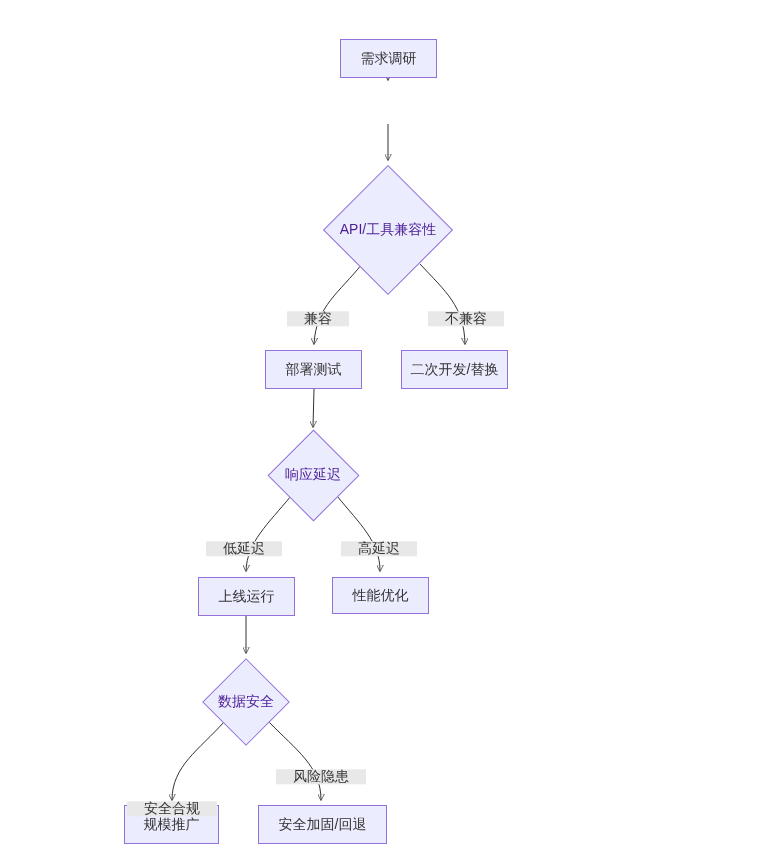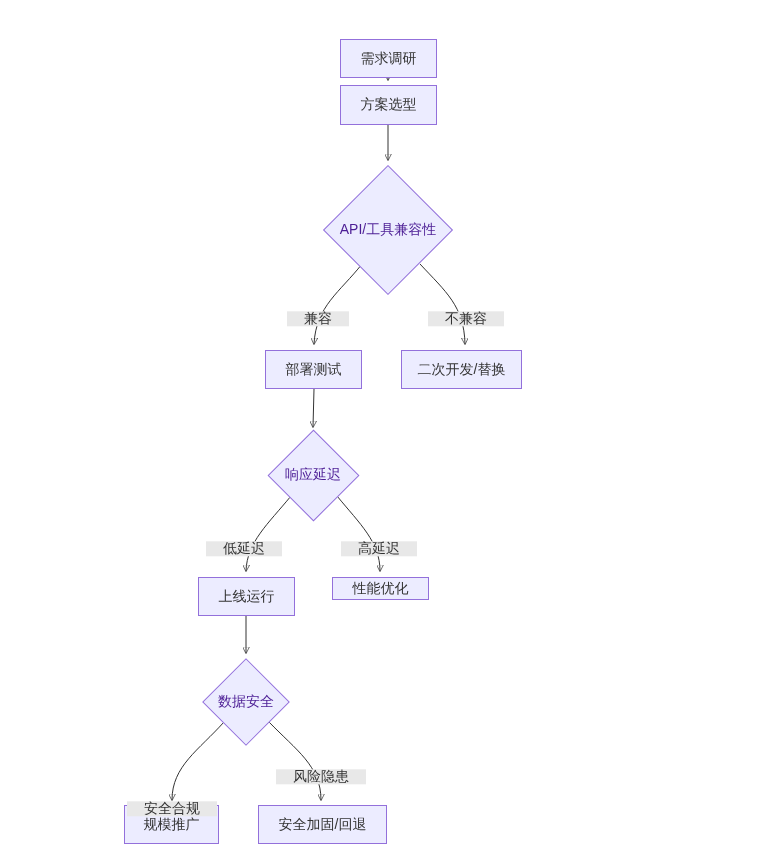--- a/index.html
+++ b/index.html
@@ -84,37 +84,34 @@
     <path d="M337,496 C360,524 380,542 380,571" marker-end="url(#arrow)"></path>
     <path d="M246,616 L246,653" marker-end="url(#arrow)"></path>
     <path d="M224,722 C199,750 172,766 172,800" marker-end="url(#arrow)"></path>
     <path d="M269,722 C296,750 321,766 321,800" marker-end="url(#arrow)"></path>
   </svg>
 
   <div class="node-rect" style="left:340px; top:7px; width:97px; height:39px;margin-top:32px;">
     <span>需求调研</span>
   </div>
 
-  <div class="node-rect" style="left:340px; top:85px; width:97px; height:40px;">
-    <span>方案选型</span>
-  </div>
 
   <div class="node-rect" style="left:265px; top:350px; width:97px; height:39px;">
     <span>部署测试</span>
   </div>
 
-  <div class="node-rect" style="left:401px; top:350px; width:121px; height:39px;">
+  <div class="node-rect" style="left:401px; top:350px; width:107px; height:39px;">
     <span>二次开发/替换</span>
   </div>
 
   <div class="node-rect" style="left:198px; top:577px; width:97px; height:39px;">
     <span>上线运行</span>
   </div>
 
-  <div class="node-rect" style="left:332px; top:577px; width:97px; height:23px;">
+  <div class="node-rect" style="left:332px; top:577px; width:97px; height:37px;">
     <span>性能优化</span>
   </div>
 
   <div class="node-rect" style="left:124px; top:805px; width:95px; height:39px;">
     <span>规模推广</span>
   </div>
 
   <div class="node-rect" style="left:258px; top:805px; width:129px; height:39px;">
     <span>安全加固/回退</span>
   </div>

